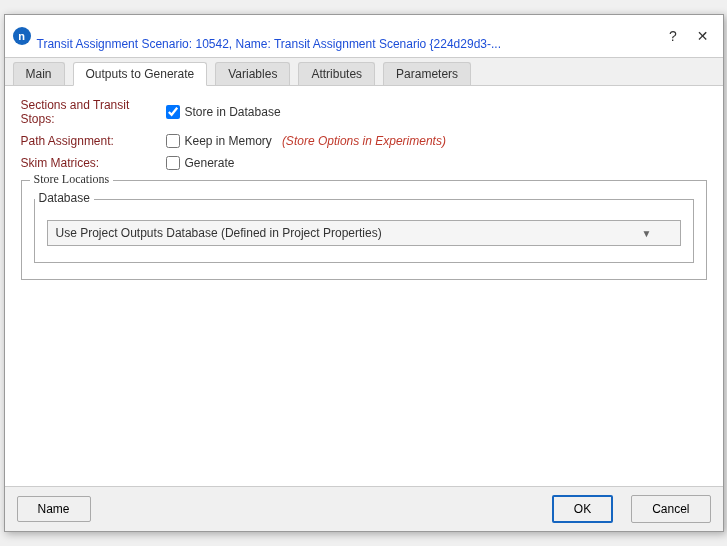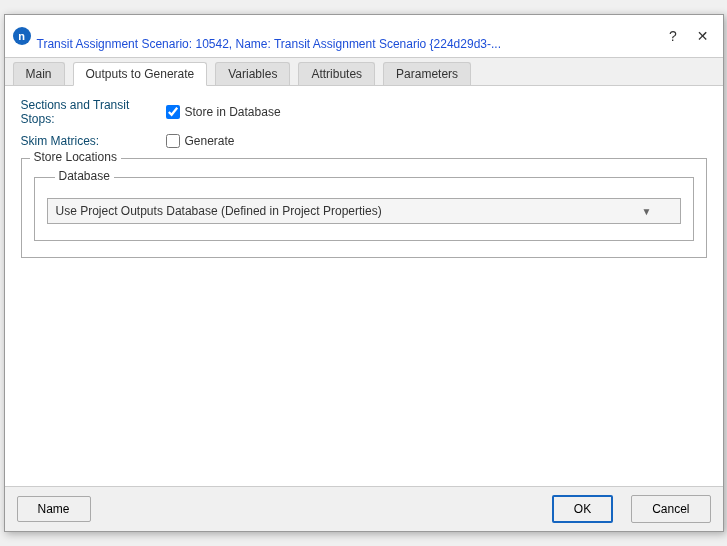--- a/index.html
+++ b/index.html
@@ -90,21 +90,21 @@
       padding: 12px 16px;
       min-height: 400px;
     }
     .row {
       display: flex;
       align-items: center;
       margin-bottom: 8px;
     }
     .row-label {
       width: 145px;
-      color: #0c4a6e;
+      color: #7f1d1d;
       font-size: 12px;
     }
     .checkbox-group {
       display: flex;
       align-items: center;
       gap: 5px;
     }
     .checkbox-group label {
       font-size: 12px;
       color: #333;
@@ -127,31 +127,32 @@
       position: relative;
     }
     .group-box-title {
       position: absolute;
       top: -9px;
       left: 8px;
       background: #fff;
       padding: 0 4px;
       font-size: 12px;
       color: #333;
+      font-family: Liberation Serif, serif;
     }
     .inner-group-box {
       border: 1px solid #aaa;
       margin-top: 10px;
       padding: 8px 12px 16px;
       position: relative;
     }
     .inner-group-box-title {
       position: absolute;
       top: -9px;
-      left: 20px;
+      left: 0;
       background: #fff;
       padding: 0 4px;
       font-size: 12px;
       color: #333;
     }
     .select-wrapper {
       position: relative;
       margin-top: 12px;
     }
     .fake-select {
@@ -225,20 +226,28 @@
 
     <div class="row">
       <span class="row-label">Sections and Transit Stops:</span>
       <div class="checkbox-group">
         <input type="checkbox" checked="" style="">
         <label>Store in Database</label>
       </div>
     </div>
 
 
+    <div class="row">
+      <span class="row-label">Path Assignment:</span>
+      <div class="checkbox-group">
+        <input type="checkbox" style="">
+        <label>Keep in Memory</label>
+      </div>
+      <span class="italic-note">(Store Options in Experiments)</span>
+    </div>
 
     <div class="row">
       <span class="row-label">Skim Matrices:</span>
       <div class="checkbox-group">
         <input type="checkbox" style="">
         <label>Generate</label>
       </div>
     </div>
 
     <div class="group-box">

